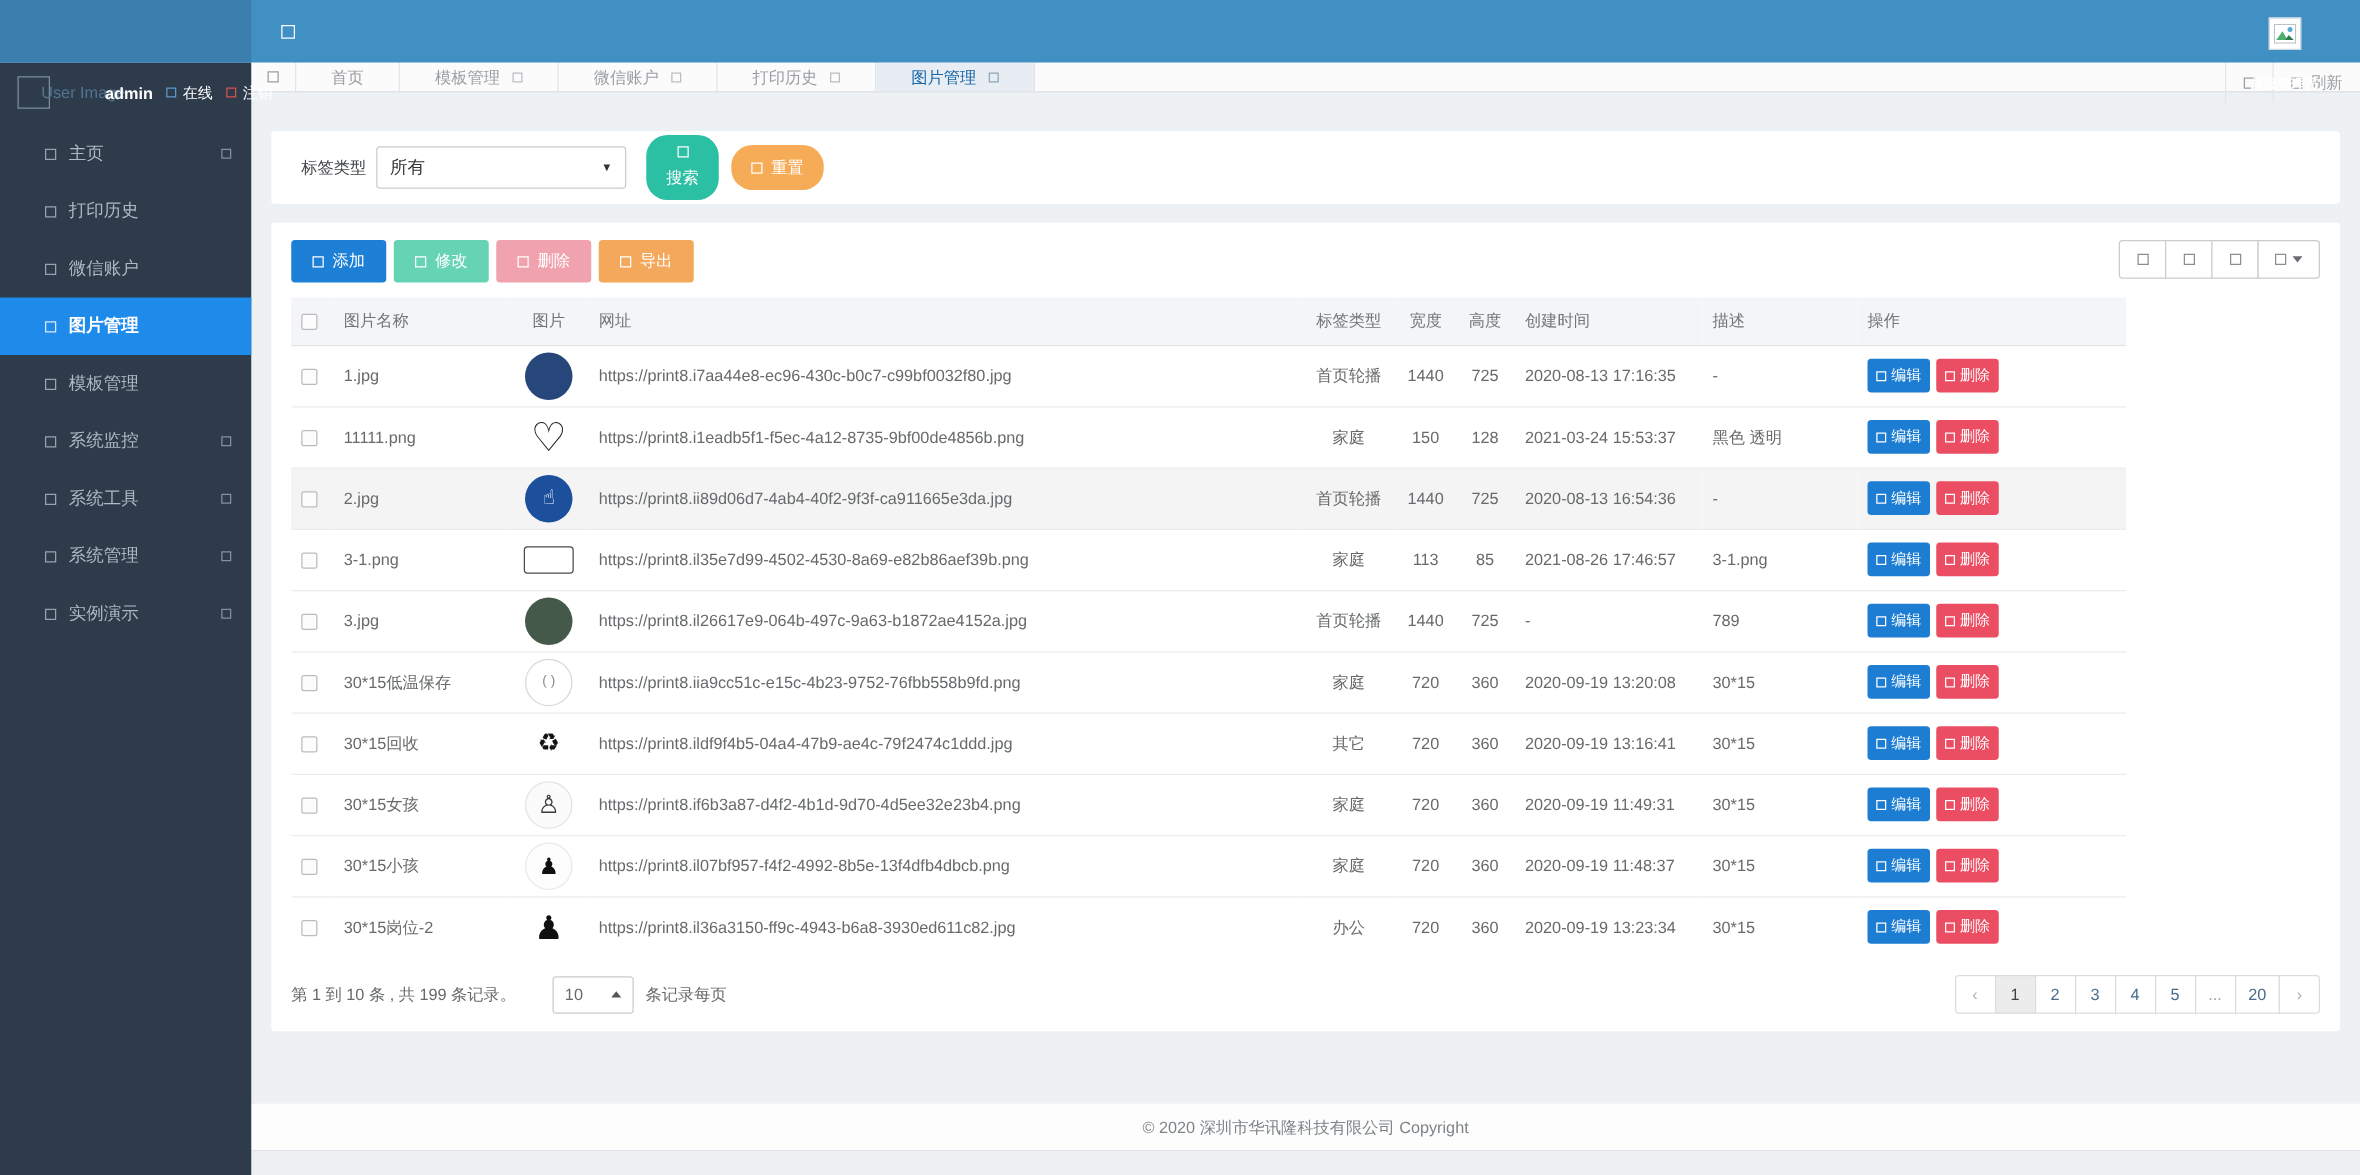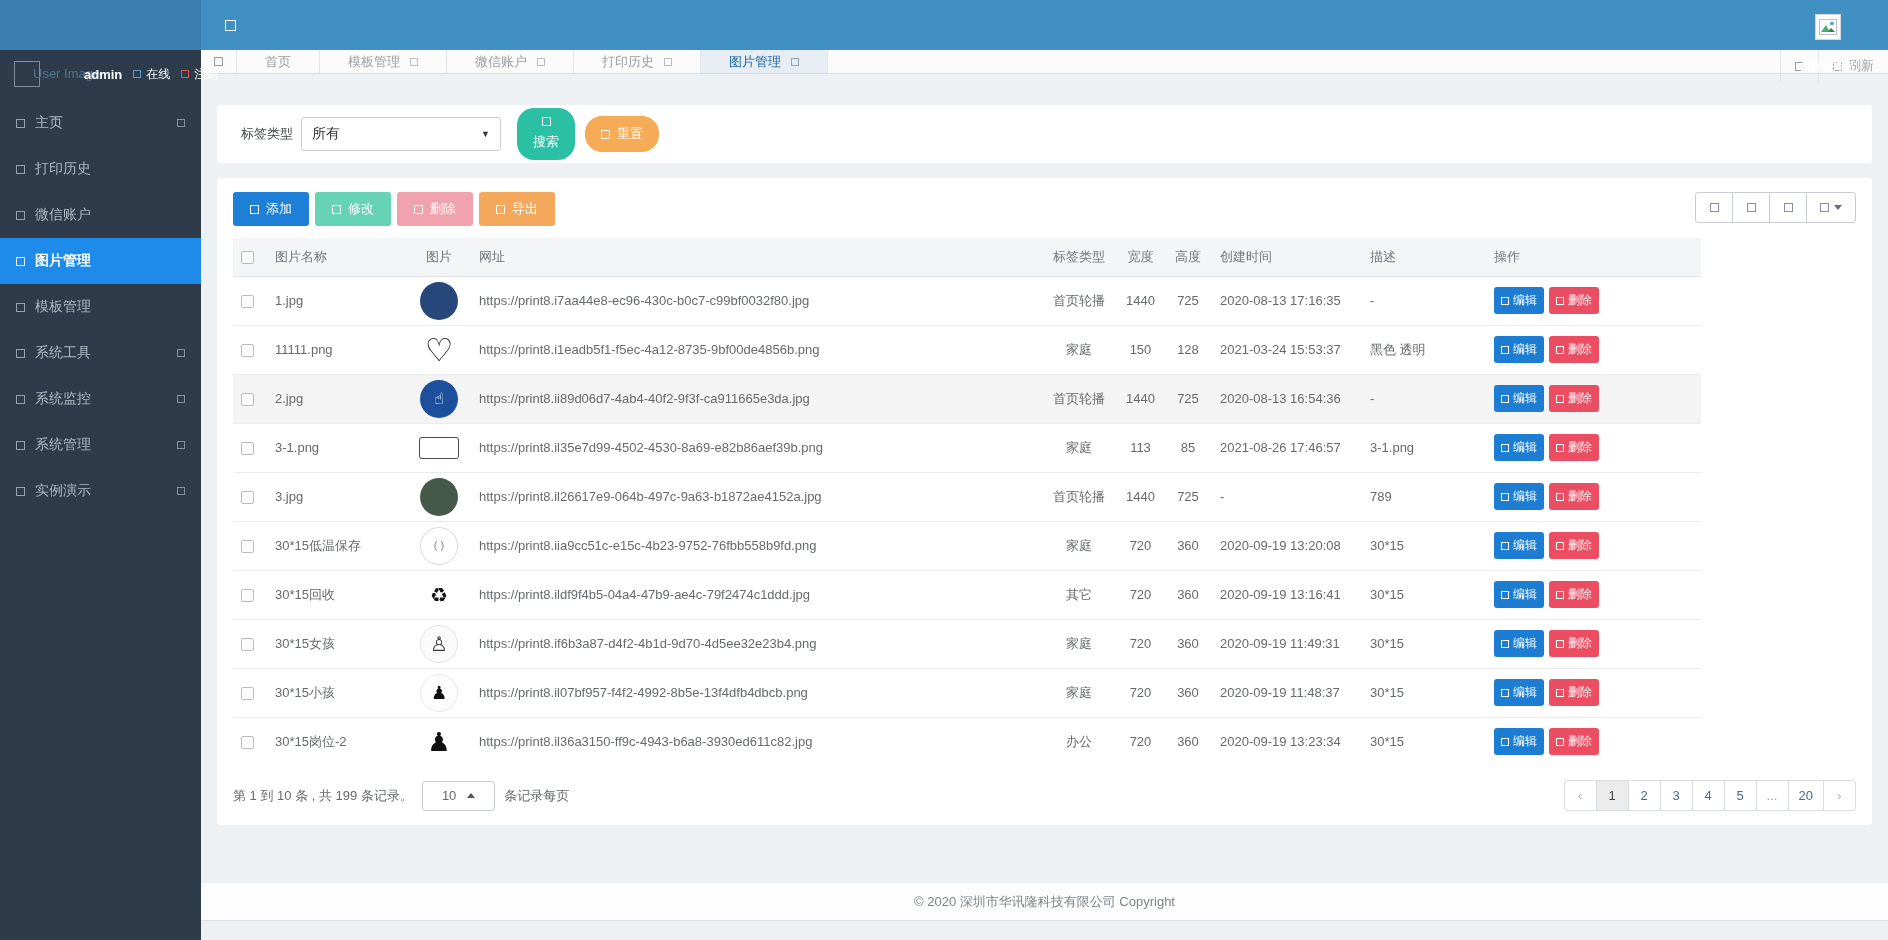--- a/index.html
+++ b/index.html
@@ -26,21 +26,21 @@
   
   .sidebar { position:absolute; top:50px; left:0; bottom:0; width:201px; background:var(--sidebar); z-index:5; }
   .user-panel { position:relative; height:48px; display:flex; align-items:center; padding-left:14px; font-size:13px; color:#fff; }
   .user-img { width:26px; height:26px; border:1px solid #7d8f9c; flex:none; }
   .user-alt { position:absolute; left:33px; top:16px; color:#54748f; font-size:13px; white-space:nowrap; }
   .user-name { margin-left:44px; font-weight:bold; position:relative; z-index:1; }
   .user-state { display:flex; align-items:center; gap:5px; margin-left:11px; font-size:12px; white-space:nowrap; }
   .user-state .sq.online { color:#5b9bd1; }
   .user-state .sq.logout { color:#d9534f; }
   #side-menu { margin-top:2px; }
-  .menu-item { height:46px; display:flex; align-items:center; padding:0 16px 0 16px; color:#aeb9c3; font-size:14px; cursor:pointer; }
+  .menu-item { height:46px; display:flex; align-items:center; padding:0 16px 0 36px; color:#aeb9c3; font-size:14px; cursor:pointer; }
   .menu-item .mi { color:#97a4b0; margin-right:10px; }
   .menu-item .arrow { margin-left:auto; color:#8391a0; }
   .menu-item.active { background:var(--sidebar-active); color:#fff; font-weight:bold; }
   .menu-item.active .mi, .menu-item.active .arrow { color:#dce9f7; }
   .mlabel { white-space:nowrap; }
 
   
   .main { position:absolute; top:50px; left:201px; right:0; bottom:0; }
   .tabbar { height:24px; background:#fbfbfb; border-bottom:1px solid #d8dce1; display:flex; align-items:stretch; font-size:13px; color:#9a9ea3; }
   .tab-toggle { width:36px; border-right:1px solid #e2e5e9; display:flex; align-items:center; justify-content:center; cursor:pointer; }
@@ -88,21 +88,21 @@
   .thumb.circle { border-radius:50%; }
   .thumb.rect { width:40px; height:22px; border-radius:3px; }
   .act { border:none; border-radius:3px; color:#fff; font-size:12px; padding:5px 7px; display:inline-flex; align-items:center; gap:4px; margin-right:5px; cursor:pointer; font-family:inherit; }
   .act .sq { width:8px; height:8px; }
   .act-edit { background:var(--edit-blue); }
   .act-del { background:var(--delete-red); }
 
   
   .pg-row { display:flex; justify-content:space-between; align-items:center; margin-top:14px; font-size:13px; color:#676a6c; }
   .pg-left { display:flex; align-items:center; gap:9px; }
-  .size-box { border:1px solid #c9ccd0; border-radius:3px; height:30px; min-width:52px; display:flex; align-items:center; justify-content:center; gap:11px; padding:0 19px; cursor:pointer; background:#fff; }
+  .size-box { border:1px solid #c9ccd0; border-radius:3px; height:30px; min-width:52px; display:flex; align-items:center; justify-content:center; gap:23px; padding:0 9px; cursor:pointer; background:#fff;margin-left:20px; }
   .tri-up { width:0; height:0; border-left:4px solid transparent; border-right:4px solid transparent; border-bottom:5px solid #555; }
   .pages { display:flex; }
   .page { min-width:33px; height:31px; border:1px solid #dadde0; background:#fff; display:flex; align-items:center; justify-content:center; font-size:13px; color:#4a6b8c; margin-left:-1px; cursor:pointer; padding:0 10px; }
   .page.prev, .page.next { color:#aeb2b6; }
   .page.active { background:#ececec; color:#444; }
   .page.ellipsis { color:#9aa0a6; }
   .pages .page:first-child { border-radius:3px 0 0 3px; }
   .pages .page:last-child { border-radius:0 3px 3px 0; }
 
   
@@ -162,26 +162,26 @@
       <div class="menu-item active">
         <span class="sq mi"></span>
         <span class="mlabel">图片管理</span>
       </div>
       <div class="menu-item">
         <span class="sq mi"></span>
         <span class="mlabel">模板管理</span>
       </div>
       <div class="menu-item">
         <span class="sq mi"></span>
+        <span class="mlabel">系统监控</span>
+        <span class="sq small arrow"></span>
+      </div>
+      <div class="menu-item">
+        <span class="sq mi"></span>
         <span class="mlabel">系统工具</span>
-        <span class="sq small arrow"></span>
-      </div>
-      <div class="menu-item">
-        <span class="sq mi"></span>
-        <span class="mlabel">系统监控</span>
         <span class="sq small arrow"></span>
       </div>
       <div class="menu-item">
         <span class="sq mi"></span>
         <span class="mlabel">系统管理</span>
         <span class="sq small arrow"></span>
       </div>
       <div class="menu-item">
         <span class="sq mi"></span>
         <span class="mlabel">实例演示</span>

